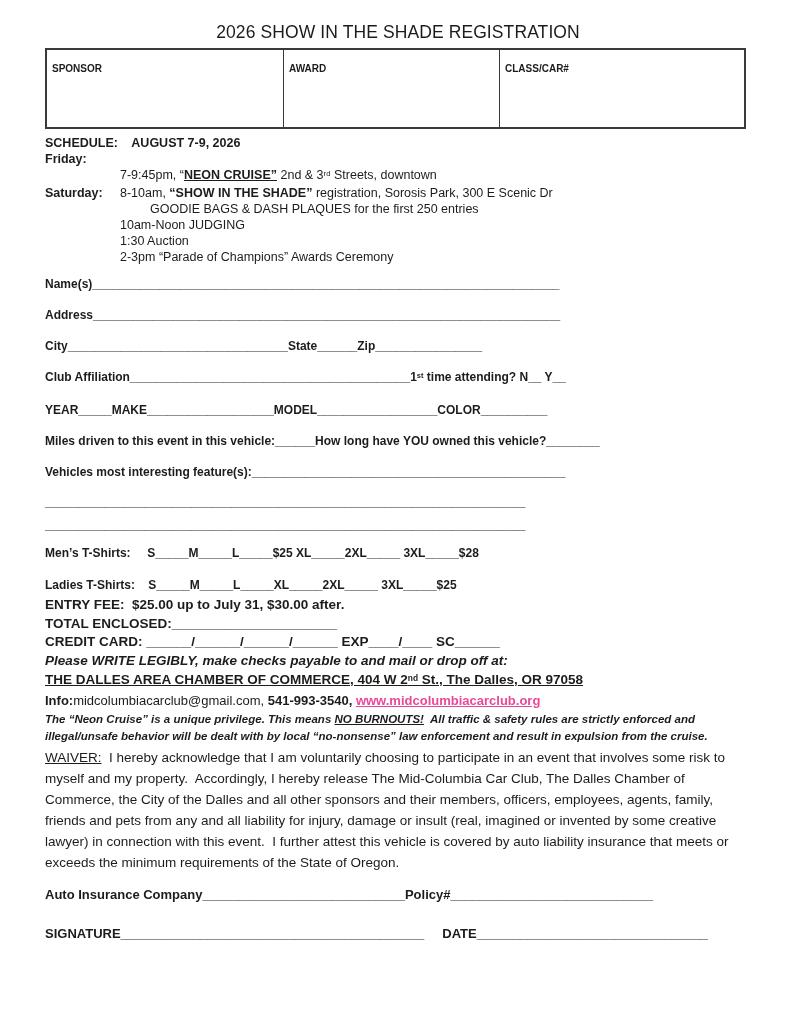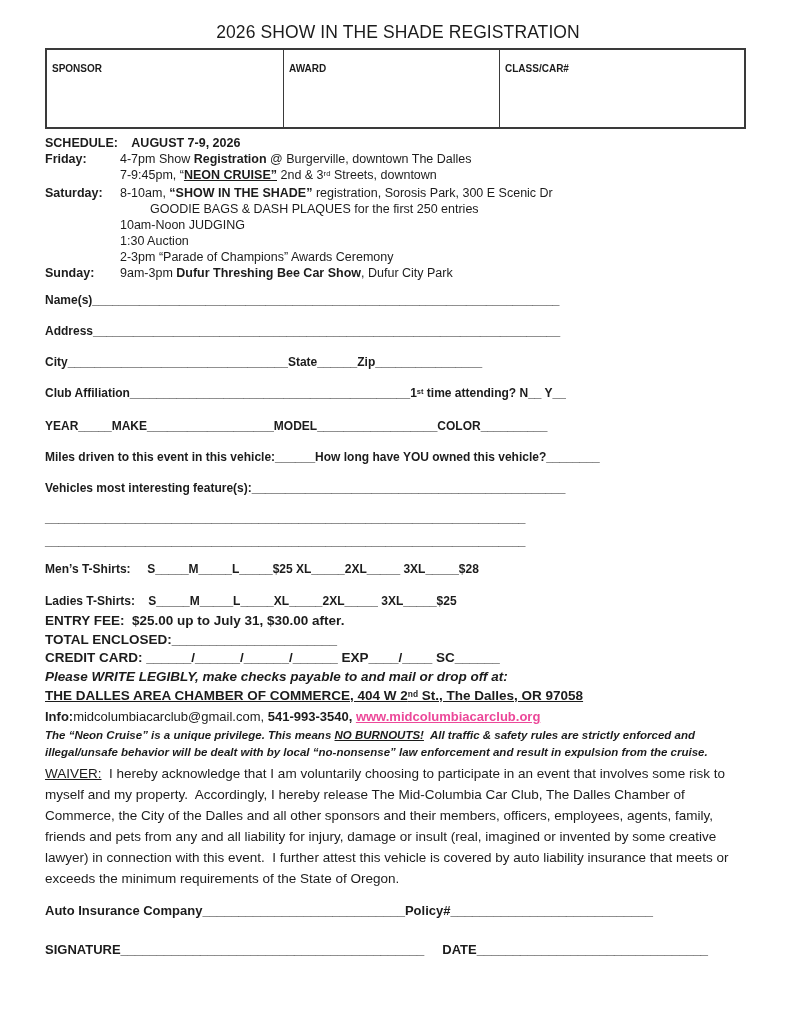--- a/index.html
+++ b/index.html
@@ -78,21 +78,20 @@
     <div class="award-cell c3">
       <span class="cell-label">CLASS/CAR#</span>
     </div>
   </div>
 
   <div class="sched">
     <div class="sched-heading">SCHEDULE:    AUGUST 7-9, 2026</div>
 
     <div class="srow">
       <span class="day">Friday:</span>
-      <span class="stext"><span>4-7pm Show </span><span class="b">Registration</span><span> @ Burgerville, downtown The Dalles</span></span>
     </div>
 
     <div class="srow">
       <span class="day"></span>
       <span class="stext"><span>7-9:45pm, “</span><span class="b u">NEON CRUISE”</span><span> 2nd &amp; 3</span><span class="sup">rd</span><span> Streets, downtown</span></span>
     </div>
 
     <div class="srow">
       <span class="day">Saturday:</span>
       <span class="stext"><span>8-10am, </span><span class="b">“SHOW IN THE SHADE”</span><span> registration, Sorosis Park, 300 E Scenic Dr</span></span>
@@ -111,24 +110,20 @@
     <div class="srow">
       <span class="day"></span>
       <span class="stext">1:30 Auction</span>
     </div>
 
     <div class="srow">
       <span class="day"></span>
       <span class="stext">2-3pm “Parade of Champions” Awards Ceremony</span>
     </div>
 
-    <div class="srow">
-      <span class="day">Sunday:</span>
-      <span class="stext"><span>9am-3pm </span><span class="b">Dufur Threshing Bee Car Show</span><span>, Dufur City Park</span></span>
-    </div>
   </div>
 
   <div class="fline">Name(s)______________________________________________________________________</div>
   <div class="fline">Address______________________________________________________________________</div>
   <div class="fline">City_________________________________State______Zip________________</div>
 
   <div class="fline"><span>Club Affiliation__________________________________________1</span><span class="sup">st</span><span> time attending? N__ Y__</span></div>
 
   <div class="fline">YEAR_____MAKE___________________MODEL__________________COLOR__________</div>
   <div class="fline">Miles driven to this event in this vehicle:______How long have YOU owned this vehicle?________</div>

